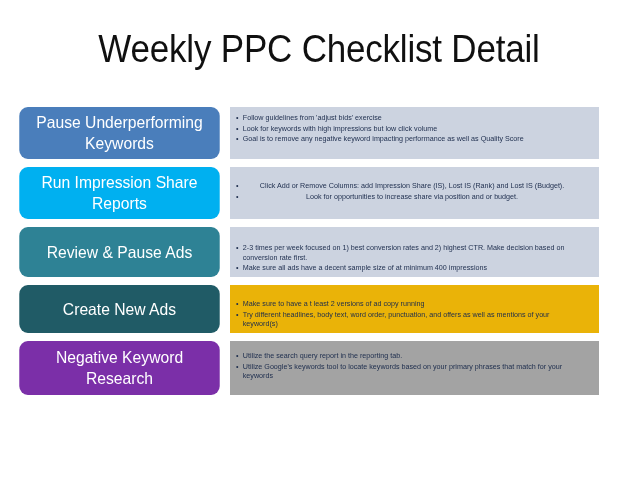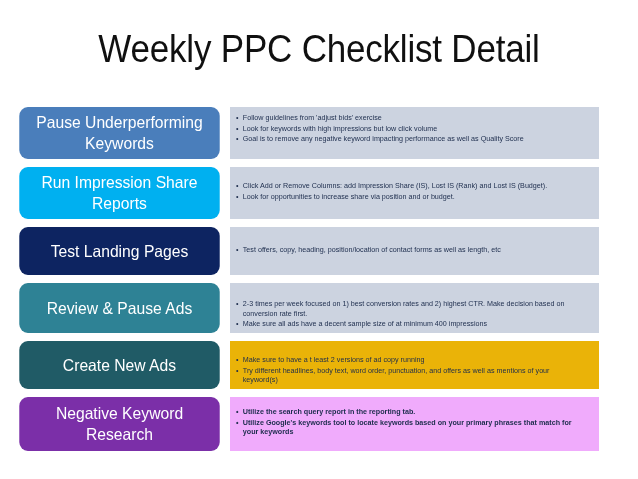--- a/index.html
+++ b/index.html
@@ -114,21 +114,21 @@
 
   .r0 { height: 56px; }
   .r1 { height: 56px; }
   .r2 { height: 52px; }
   .r3 { height: 54px; }
   .r4 { height: 52px; }
   .r5 { height: 58px; }
 
   
   .r0 .bullet-panel { padding-top: 6px; }
-  .r1 .bullet-panel { padding-top: 14px; }
+  .r1 .bullet-panel { padding-top: 14px; text-align: center; }
   .r2 .bullet-panel { padding-top: 18px; }
   .r3 .bullet-panel { padding-top: 16px; }
   .r4 .bullet-panel { padding-top: 14px; }
   .r5 .bullet-panel { padding-top: 10px; }
 </style>
 </head>
 <body style="background: rgb(255, 255, 255);">
 
 <div class="slide">
 
@@ -154,30 +154,20 @@
         <div class="label-box" style="background: rgb(0, 176, 240);">
           <span>Run Impression Share Reports</span>
         </div>
         <div class="bullet-panel" style="background: rgb(204, 211, 224);">
           <span class="bullet" style="color: rgb(28, 44, 76);">Click Add or Remove Columns: add Impression Share (IS), Lost IS (Rank) and Lost IS (Budget).</span>
           <span class="bullet" style="color: rgb(28, 44, 76);">Look for opportunities to increase share via position and or budget.</span>
         </div>
       </div>
     </div>
 
-    <div class="row r2">
-      <div class="row-inner">
-        <div class="label-box" style="background: rgb(13, 36, 97);">
-          <span>Test Landing Pages</span>
-        </div>
-        <div class="bullet-panel" style="background: rgb(204, 211, 224);">
-          <span class="bullet" style="color: rgb(28, 44, 76);">Test offers, copy, heading, position/location of contact forms as well as length, etc</span>
-        </div>
-      </div>
-    </div>
 
     <div class="row r3">
       <div class="row-inner">
         <div class="label-box" style="background: rgb(46, 130, 149);">
           <span>Review &amp; Pause Ads</span>
         </div>
         <div class="bullet-panel" style="background: rgb(204, 211, 224);">
           <span class="bullet" style="color: rgb(28, 44, 76);">2-3 times per week focused on 1) best conversion rates and 2) highest CTR. Make decision based on conversion rate first.</span>
           <span class="bullet" style="color: rgb(28, 44, 76);">Make sure all ads have a decent sample size of at minimum 400 impressions</span>
         </div>
@@ -194,21 +184,21 @@
           <span class="bullet" style="color: rgb(28, 44, 76);">Try different headlines, body text, word order, punctuation, and offers as well as mentions of your keyword(s)</span>
         </div>
       </div>
     </div>
 
     <div class="row r5">
       <div class="row-inner">
         <div class="label-box" style="background: rgb(123, 47, 168);">
           <span>Negative Keyword Research</span>
         </div>
-        <div class="bullet-panel" style="background: #f0abfc; font-weight: bold;">
+        <div class="bullet-panel" style="background: #a3a3a3;">
           <span class="bullet" style="color: rgb(28, 44, 76);">Utilize the search query report in the reporting tab.</span>
           <span class="bullet" style="color: rgb(28, 44, 76);">Utilize Google's keywords tool to locate keywords based on your primary phrases that match for your keywords</span>
         </div>
       </div>
     </div>
 
   </div>
 </div>
 
 </body></html>

